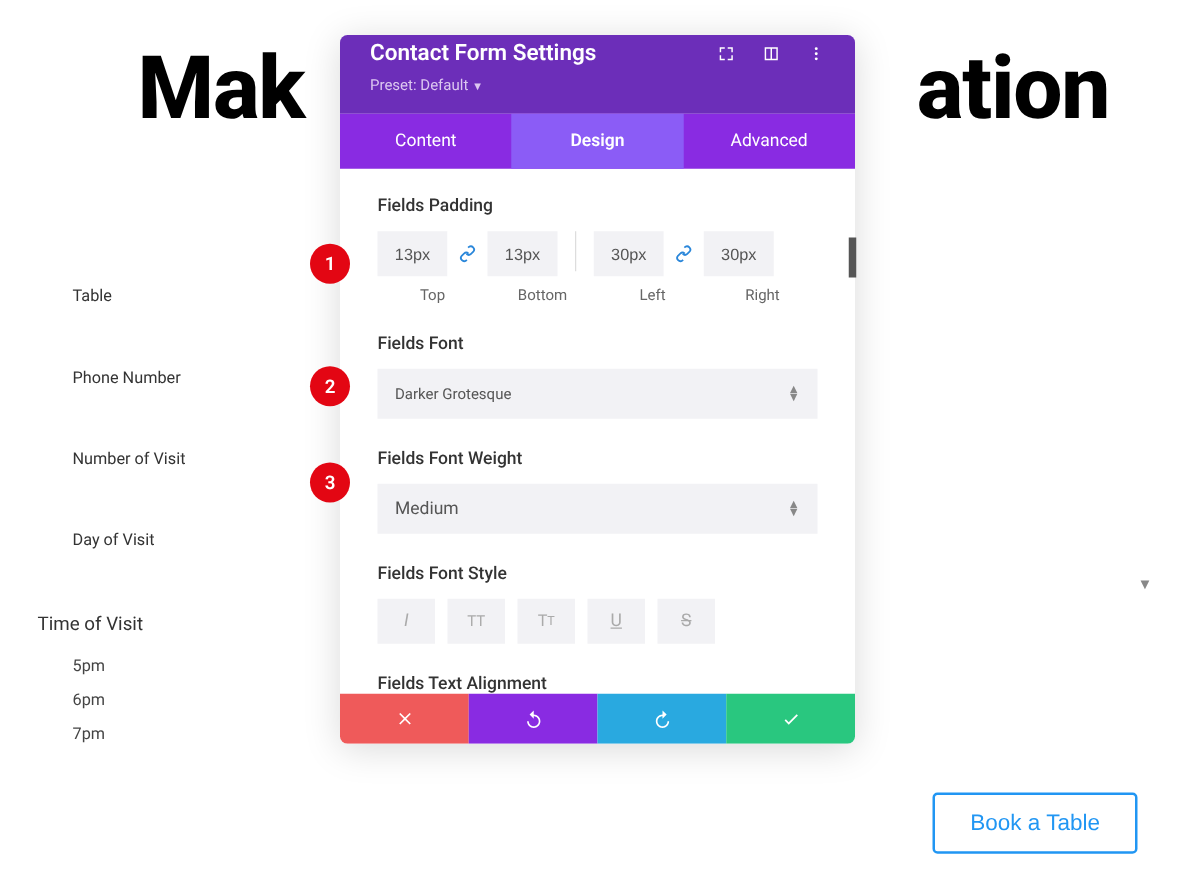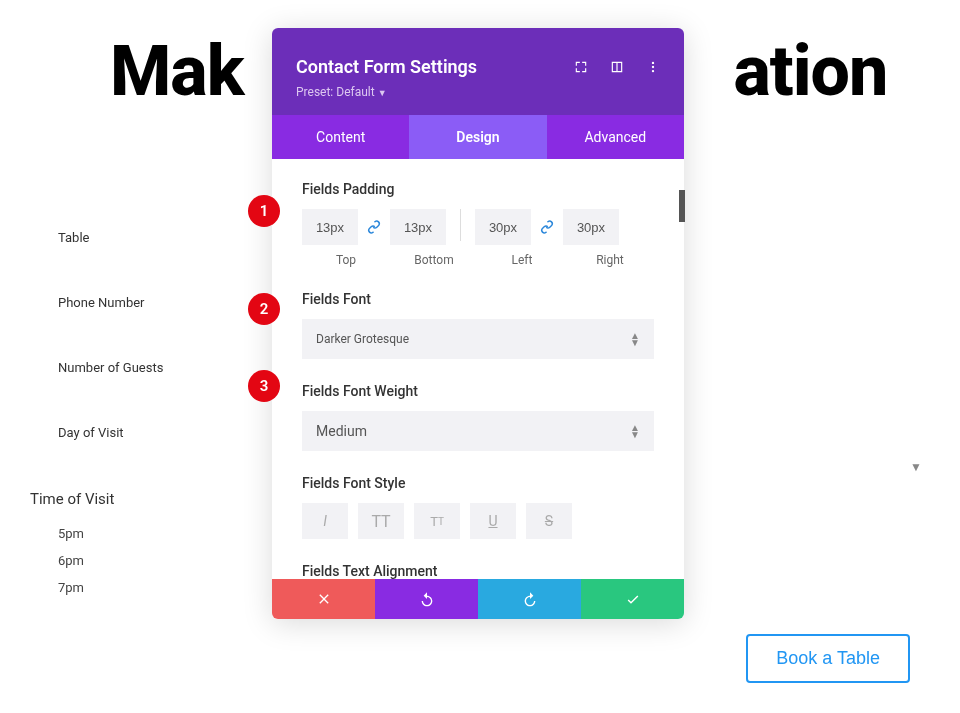--- a/index.html
+++ b/index.html
@@ -5,21 +5,21 @@
   *{box-sizing:border-box;margin:0;padding:0;}
   body{font-family:-apple-system,BlinkMacSystemFont,"Segoe UI",Roboto,Arial,sans-serif;width:960px;height:713px;position:relative;background:#fff;overflow:hidden;}
   .bg-title{position:absolute;top:30px;left:110px;font-size:70px;font-weight:800;color:#000;letter-spacing:-1px;}
   .bg-form{position:absolute;left:30px;top:230px;width:200px;}
   .bg-label{font-size:13px;color:#333;margin:0 0 50px 28px;}
   .bg-section{font-size:15px;color:#333;margin:0 0 18px 0;}
   .bg-time{font-size:13px;color:#444;margin:0 0 12px 28px;}
   .dropdown-arrow{position:absolute;top:460px;left:910px;color:#888;font-size:12px;}
   .book-btn{position:absolute;right:50px;bottom:30px;border:2px solid #2196f3;color:#2196f3;background:#fff;padding:12px 28px;font-size:18px;border-radius:4px;cursor:pointer;}
   .panel{position:absolute;left:272px;top:28px;width:412px;background:#fff;border-radius:6px;box-shadow:0 4px 30px rgba(0,0,0,0.15);overflow:hidden;}
-  .panel-header{background:#6c2eb9;color:#fff;padding:28px 24px 16px;}
+  .panel-header{background:#6c2eb9;color:#fff;padding:4px 24px 16px;}
   .panel-title-row{display:flex;align-items:center;justify-content:space-between;}
   .panel-title{font-size:18px;font-weight:600;}
   .panel-icons{display:flex;gap:22px;align-items:center;}
   .panel-icon{width:14px;height:14px;fill:#fff;cursor:pointer;}
   .panel-preset{font-size:12px;color:#dcc7f0;margin-top:8px;cursor:pointer;}
   .tabs{display:flex;background:#892be2;}
   .tab{flex:1;text-align:center;padding:14px 12px;color:#fff;font-size:14px;cursor:pointer;}
   .tab.active{background:#8b5cf6;font-weight:600;}
   .panel-body{padding:22px 30px 10px;max-height:420px;overflow:hidden;}
   .field-label{font-size:14px;color:#333;font-weight:500;margin-bottom:12px;}
@@ -50,21 +50,21 @@
 </head>
 <body>
 
 <div class="bg-title">
   <span>Mak</span><span style="display:inline-block;width:490px;"></span><span>ation</span>
 </div>
 
 <div class="bg-form">
   <div class="bg-label">Table</div>
   <div class="bg-label">Phone Number</div>
-  <div class="bg-label">Number of Guests</div>
+  <div class="bg-label">Number of Visit</div>
   <div class="bg-label">Day of Visit</div>
   <div class="bg-section">Time of Visit</div>
   <div class="bg-time">5pm</div>
   <div class="bg-time">6pm</div>
   <div class="bg-time">7pm</div>
 </div>
 
 <div class="dropdown-arrow">▼</div>
 
 <button class="book-btn">Book a Table</button>
@@ -137,21 +137,21 @@
     <div class="select-box">
       <span style="font-size:14px;">Medium</span>
       <span class="select-arrows">▲<br>▼</span>
     </div>
 
     <div class="field-label">Fields Font Style</div>
     <div class="style-row">
       <div class="style-btn">
           <i>I</i>
         </div>
-      <div class="style-btn" style="font-size:16px;text-align:right;">TT</div>
+      <div class="style-btn" style="font-size:12px;text-align:right;">TT</div>
       <div class="style-btn">
           <span style="font-size:13px;">T</span>
           <span style="font-size:10px;">T</span>
         </div>
       <div class="style-btn">
           <u>U</u>
         </div>
       <div class="style-btn">
           <s>S</s>
         </div>

